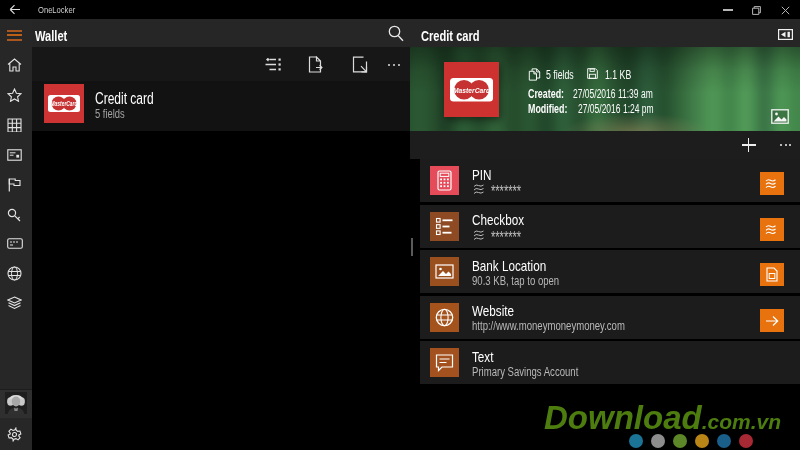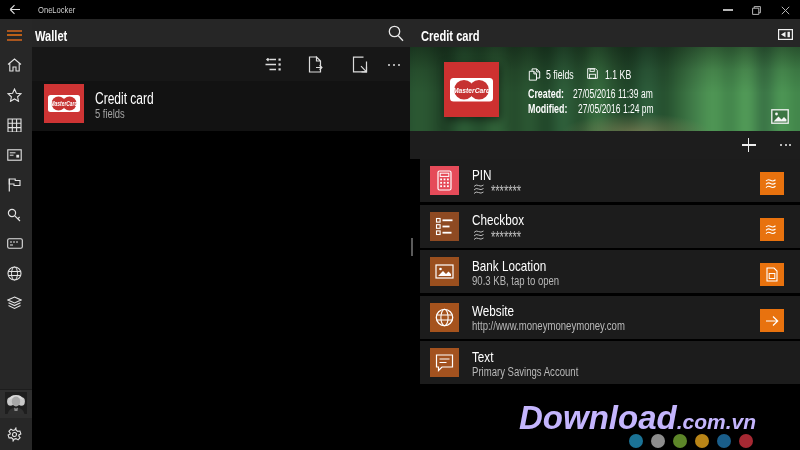--- a/index.html
+++ b/index.html
@@ -275,19 +275,19 @@
 
 <div class="abs" style="left:420px;top:341px;width:380px;height:43px;background:#1c1c1c;"></div>
 <svg class="abs" style="left:430px;top:348px;" width="29" height="29" viewBox="0 0 29 29">
  <rect width="29" height="29" fill="#a3521f"></rect>
  <path d="M6.5 7 H22.5 V19 H12 L8.5 22.5 V19 H6.5 Z" stroke="#fff" stroke-width="1.2" fill="none"></path>
  <path d="M9.5 11 H19.5 M9.5 14.5 H16.5" stroke="#fff" stroke-width="1.1" fill="none"></path>
 </svg>
 <div class="abs t" style="left:472px;top:347.5px;">Text</div>
 <div class="abs s" style="left:472px;top:364.5px;">Primary Savings Account</div>
 
-<div class="abs" style="left:519px;top:399px;font-size:33px;font-weight:bold;font-style:italic;color:#c4b5fd;white-space:nowrap;">Download<span style="font-size:21px;">.com.vn</span></div>
+<div class="abs" style="left:544px;top:399px;font-size:33px;font-weight:bold;font-style:italic;color:#4d7c0f;white-space:nowrap;">Download<span style="font-size:21px;">.com.vn</span></div>
 <div class="abs" style="left:629px;top:434px;width:14px;height:14px;border-radius:50%;background:#1b7396;"></div>
 <div class="abs" style="left:651px;top:434px;width:14px;height:14px;border-radius:50%;background:#8d8d8d;"></div>
 <div class="abs" style="left:673px;top:434px;width:14px;height:14px;border-radius:50%;background:#5d8629;"></div>
 <div class="abs" style="left:695px;top:434px;width:14px;height:14px;border-radius:50%;background:#b98517;"></div>
 <div class="abs" style="left:717px;top:434px;width:14px;height:14px;border-radius:50%;background:#1a5e8a;"></div>
 <div class="abs" style="left:739px;top:434px;width:14px;height:14px;border-radius:50%;background:#a62933;"></div>
 
 </body></html>

